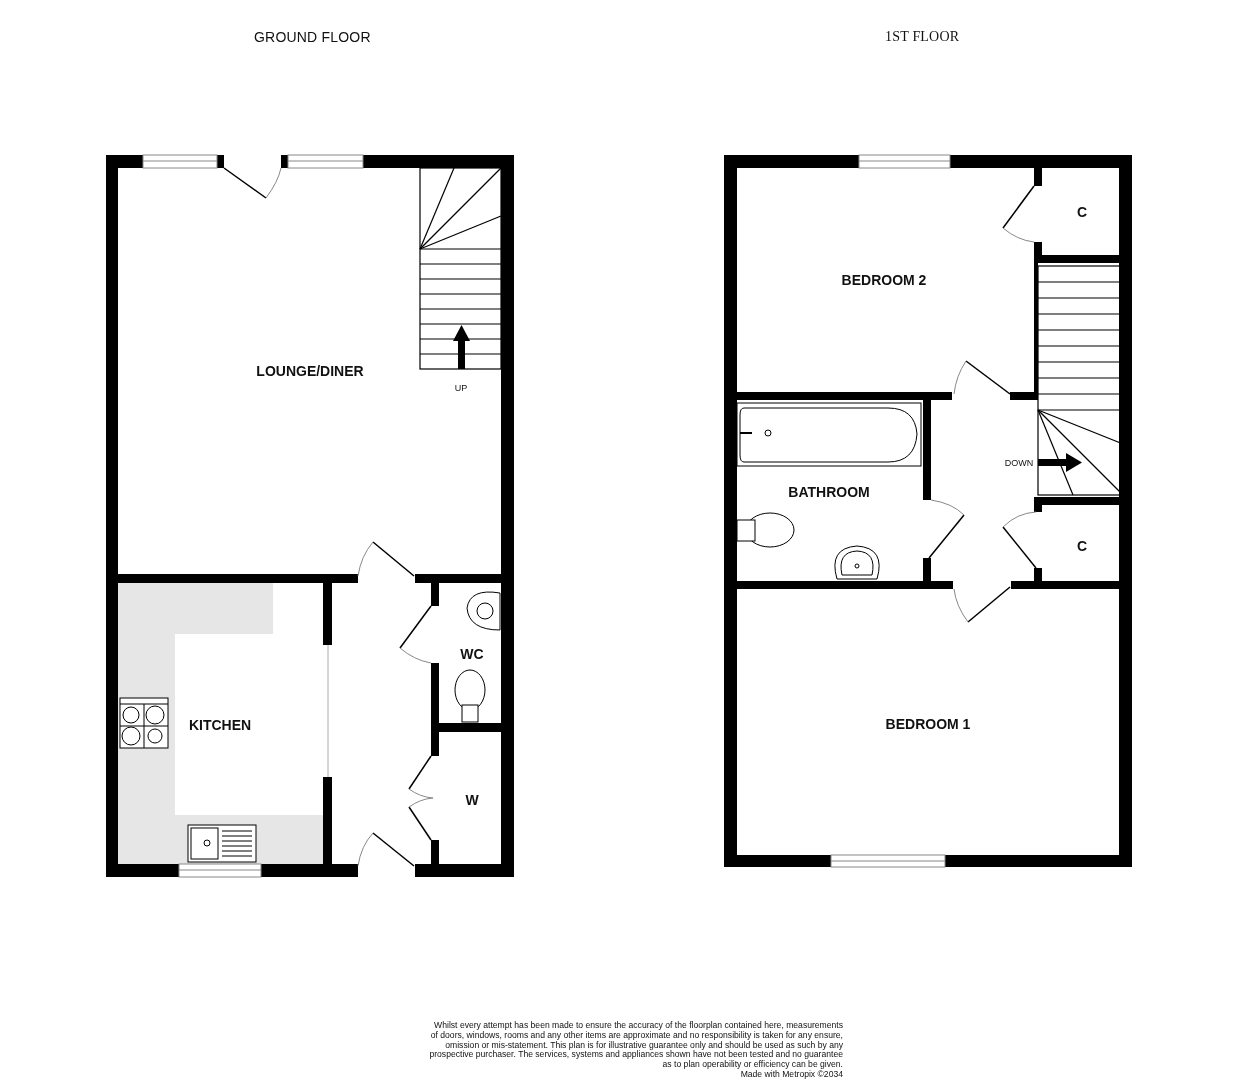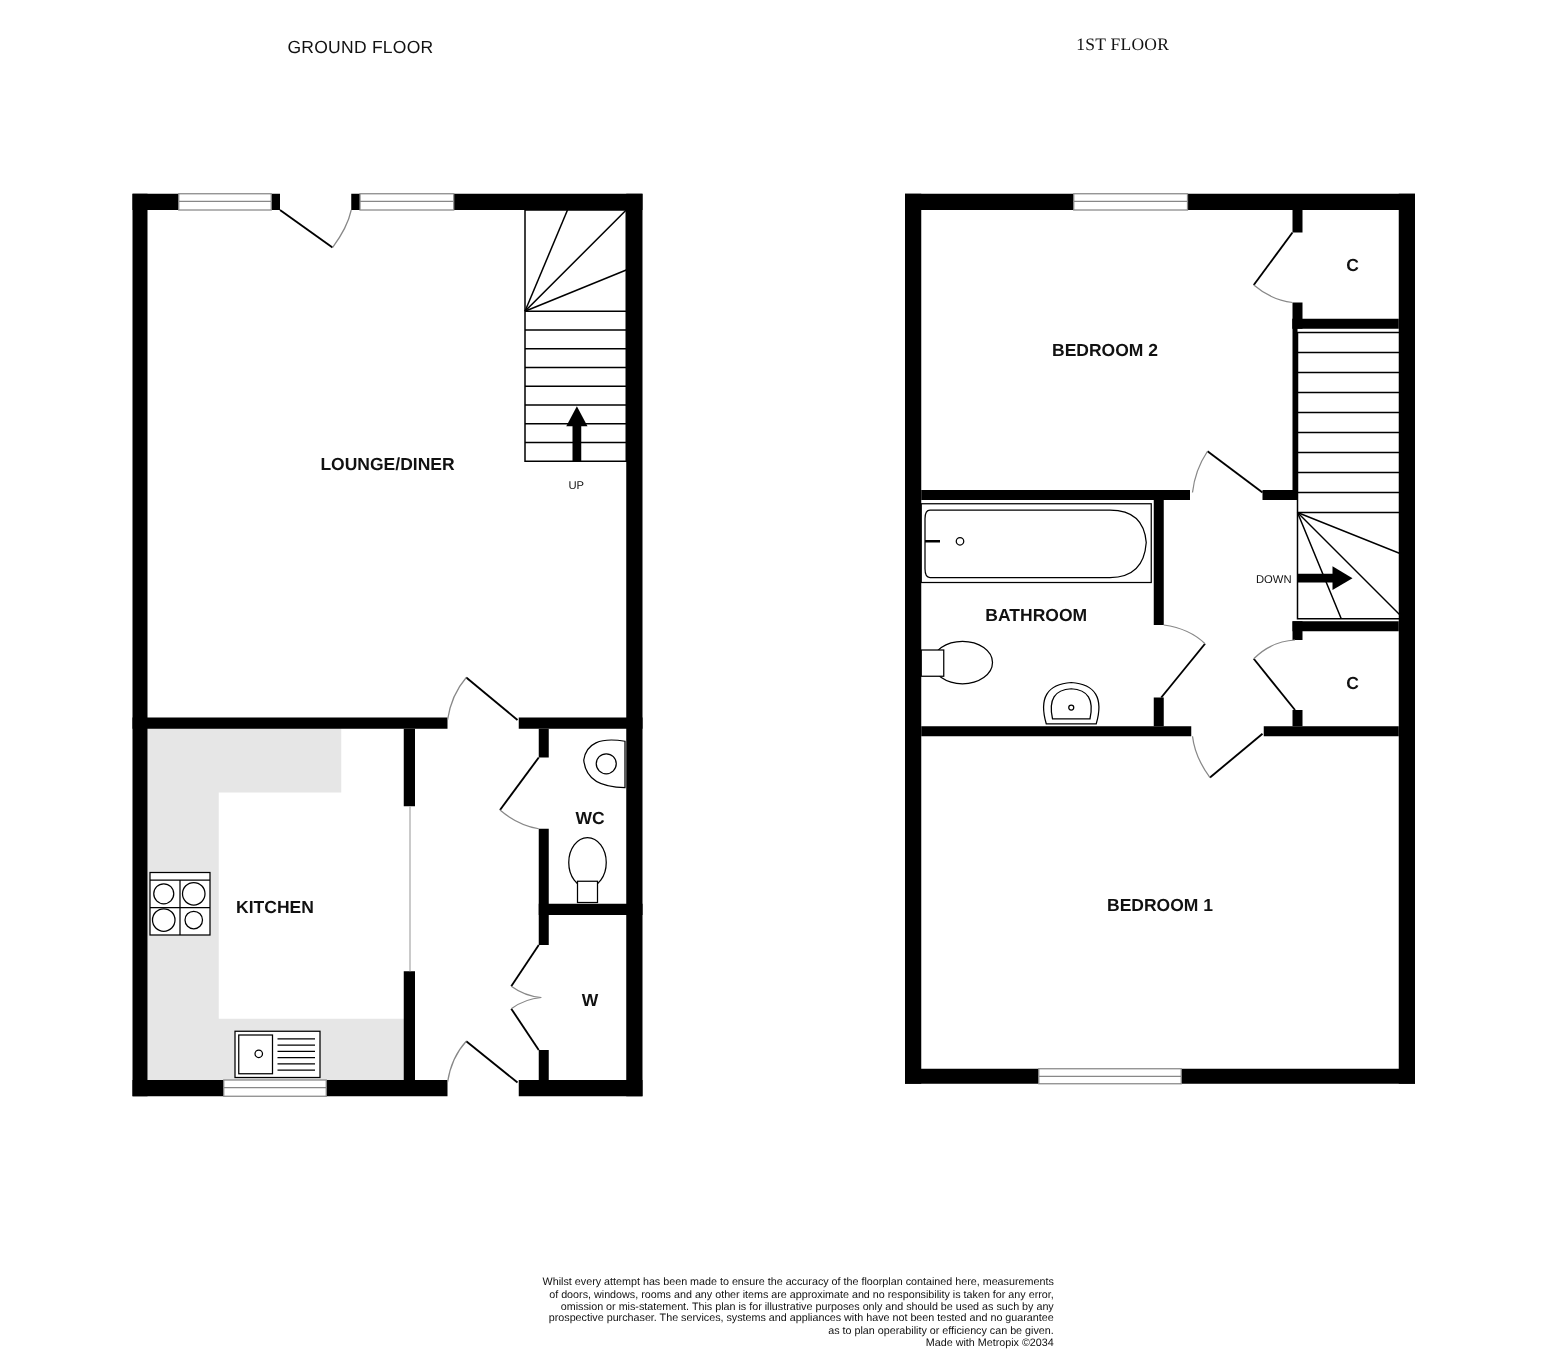--- a/index.html
+++ b/index.html
@@ -1,17 +1,17 @@
 <!DOCTYPE html>
 <html><head>
 <meta charset="utf-8">
 <style>
   html, body { margin:0; padding:0; background:#ffffff; }
   body { width:1237px; height:1080px; position:relative; overflow:hidden; font-family:"Liberation Sans", sans-serif; }
-  .floor-title { position:absolute; top:29px; font-size:14px; color:#111; letter-spacing:0.2px; }
+  .floor-title { position:absolute; top:29px; font-size:14px; color:#111; letter-spacing:0.2px;margin-left:24px; }
   svg#plan { position:absolute; left:0; top:0; }
   .room-label { font-family:"Liberation Sans", sans-serif; font-weight:bold; fill:#111; }
   .small-label { font-family:"Liberation Sans", sans-serif; fill:#111; }
   .disclaimer { position:absolute; left:395px; top:1021px; width:448px; text-align:right; font-size:8.6px; line-height:9.8px; color:#111; }
 </style>
 </head>
 <body>
 
 <div class="floor-title" style="left:230px;">GROUND FLOOR</div>
 <div class="floor-title" style="left:861px;font-family:Liberation Serif, serif;">1ST FLOOR</div>
@@ -250,18 +250,18 @@
   <text class="room-label" x="884" y="285" font-size="14" text-anchor="middle">BEDROOM 2</text>
   <text class="room-label" x="829" y="497" font-size="14" text-anchor="middle">BATHROOM</text>
   <text class="room-label" x="928" y="729" font-size="14" text-anchor="middle">BEDROOM 1</text>
   <text class="room-label" x="1082" y="217" font-size="14" text-anchor="middle">C</text>
   <text class="room-label" x="1082" y="551" font-size="14" text-anchor="middle">C</text>
   <text class="small-label" x="1019" y="466" font-size="9" text-anchor="middle">DOWN</text>
 </svg>
 
 <div class="disclaimer">
   <div>Whilst every attempt has been made to ensure the accuracy of the floorplan contained here, measurements</div>
-  <div>of doors, windows, rooms and any other items are approximate and no responsibility is taken for any error,</div>
-  <div>omission or mis-statement. This plan is for illustrative purposes only and should be used as such by any</div>
-  <div>prospective purchaser. The services, systems and appliances with have not been tested and no guarantee</div>
+  <div>of doors, windows, rooms and any other items are approximate and no responsibility is taken for any ensure,</div>
+  <div>omission or mis-statement. This plan is for illustrative guarantee only and should be used as such by any</div>
+  <div>prospective purchaser. The services, systems and appliances shown have not been tested and no guarantee</div>
   <div>as to plan operability or efficiency can be given.</div>
   <div>Made with Metropix ©2034</div>
 </div>
 
 </body></html>

